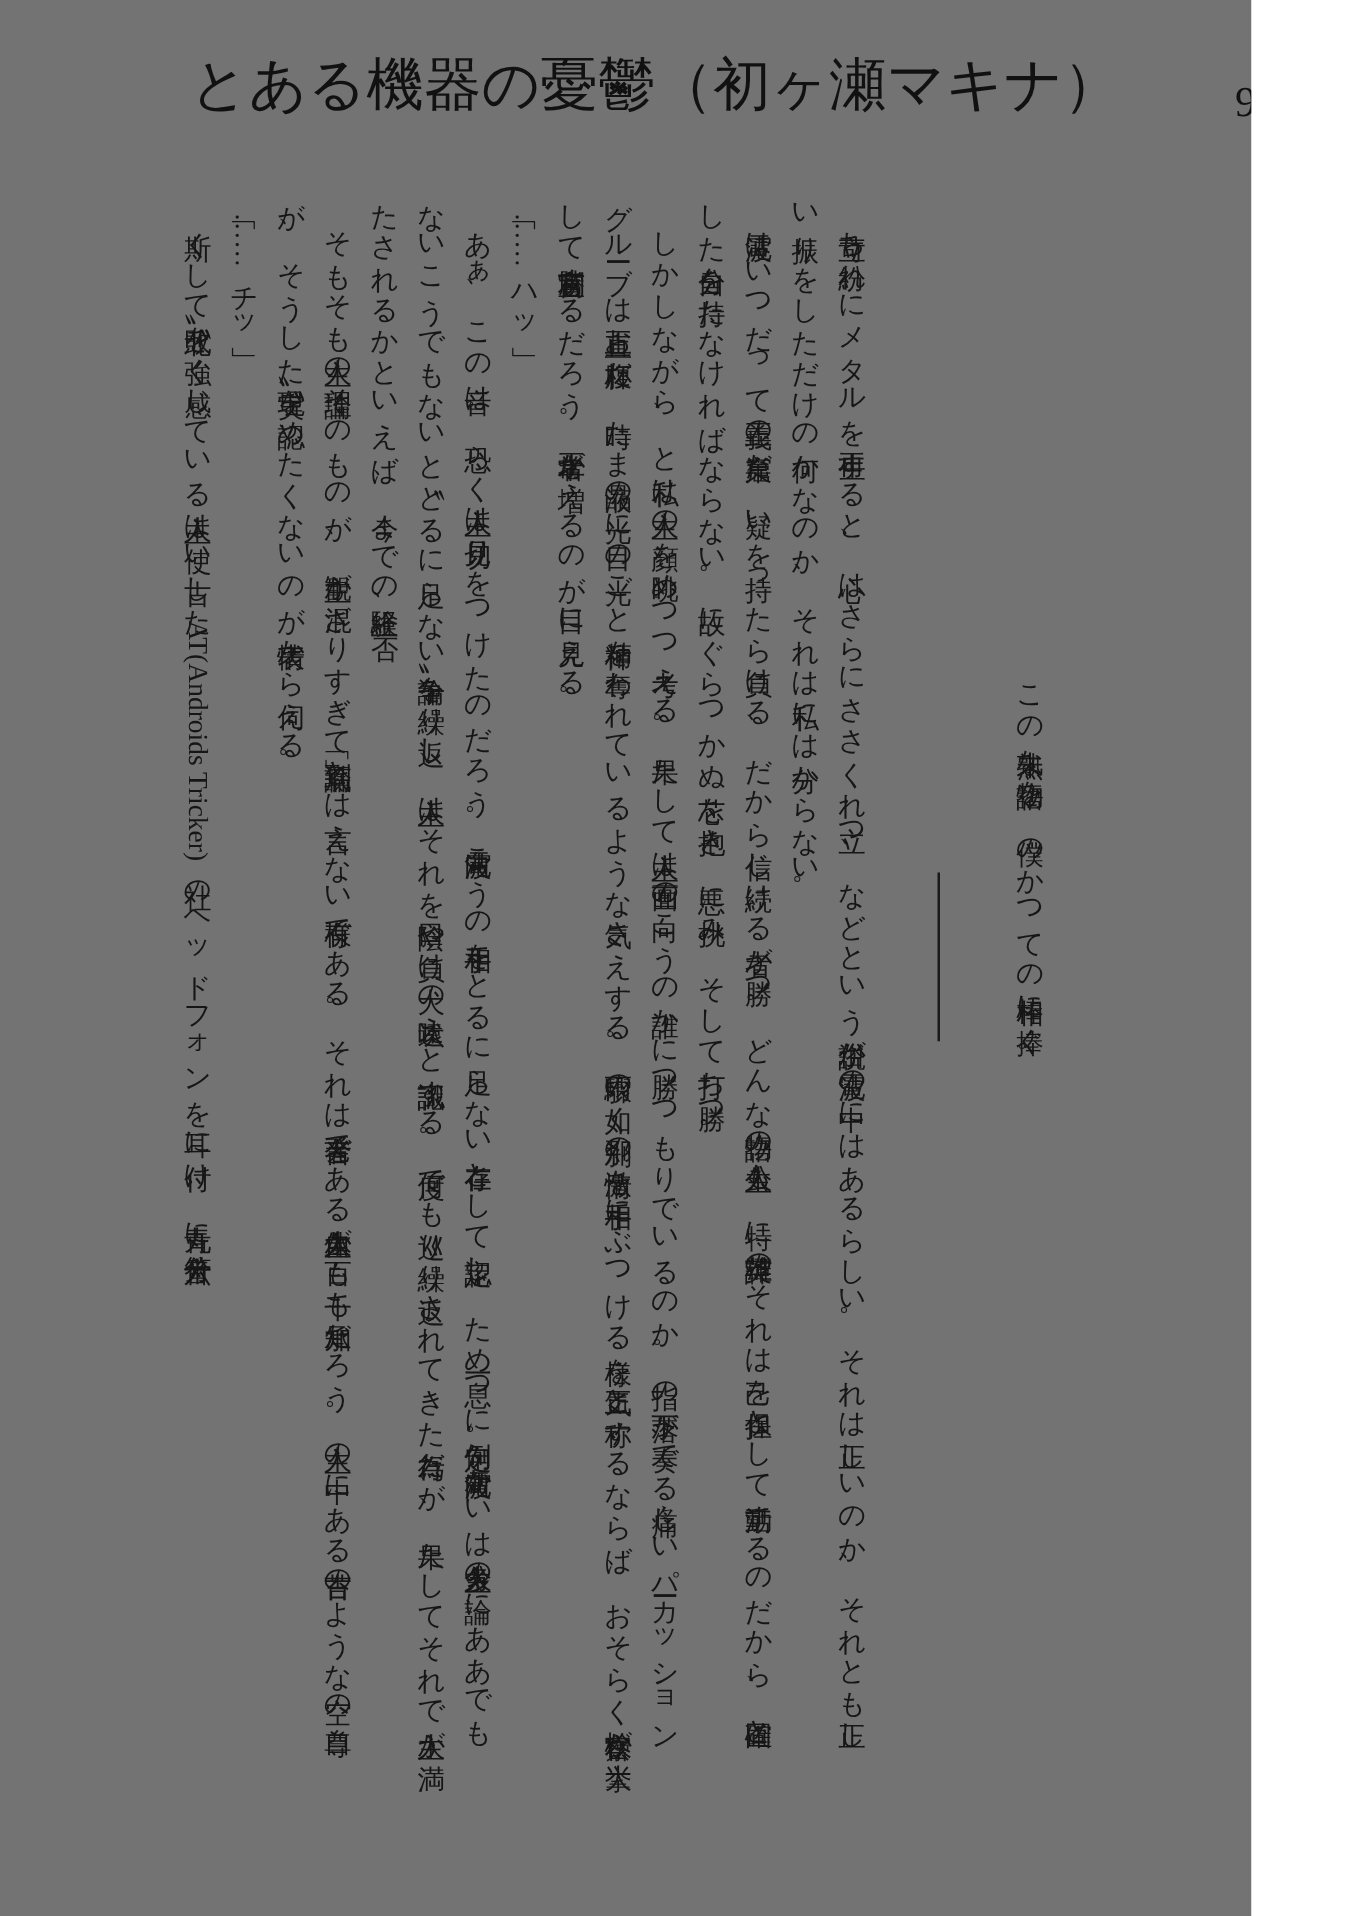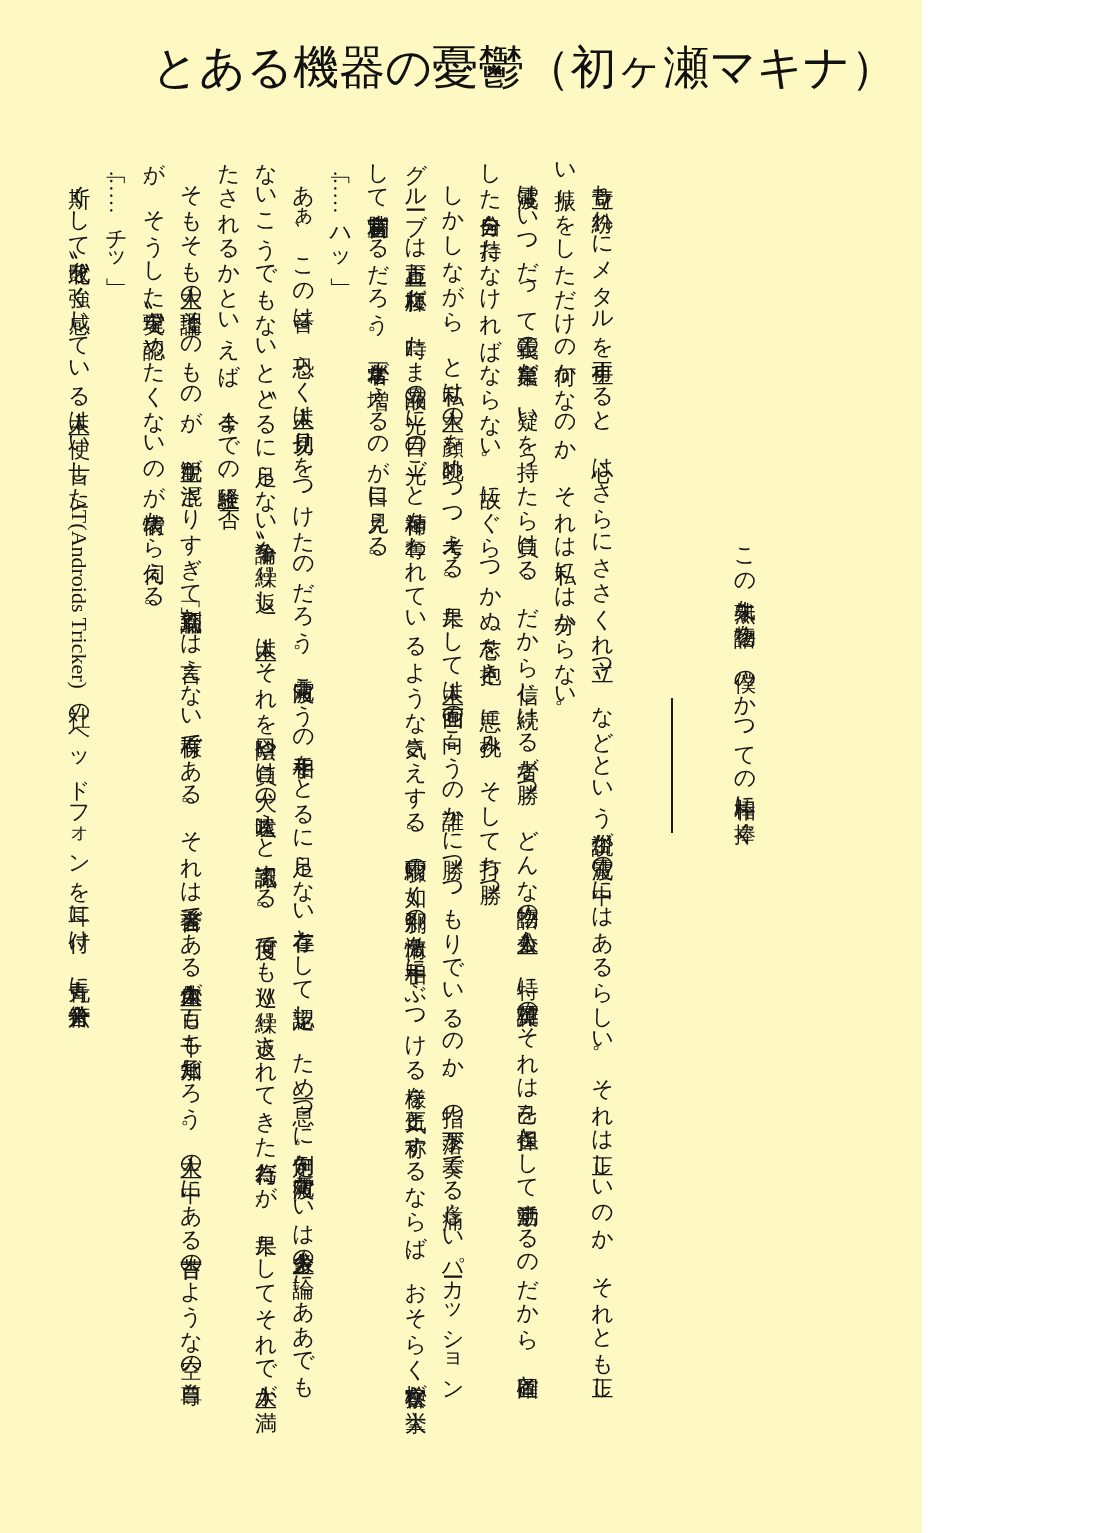--- a/index.html
+++ b/index.html
@@ -2,23 +2,23 @@
 <html lang="ja"><head>
 <meta charset="utf-8">
 <style>
   html, body {
     margin: 0;
     padding: 0;
     background: #ffffff;
   }
   .page {
     position: relative;
-    width: 922px;
+    width: 1001px;
     height: 1533px;
-    background: #fef9c3;
+    background: #737373;
     overflow: hidden;
     color: #1a1a1a;
   }
   
   .title {
     position: absolute;
     left: 152px;
     top: 40px;
     margin: 0;
     font-family: "Liberation Sans", sans-serif;

